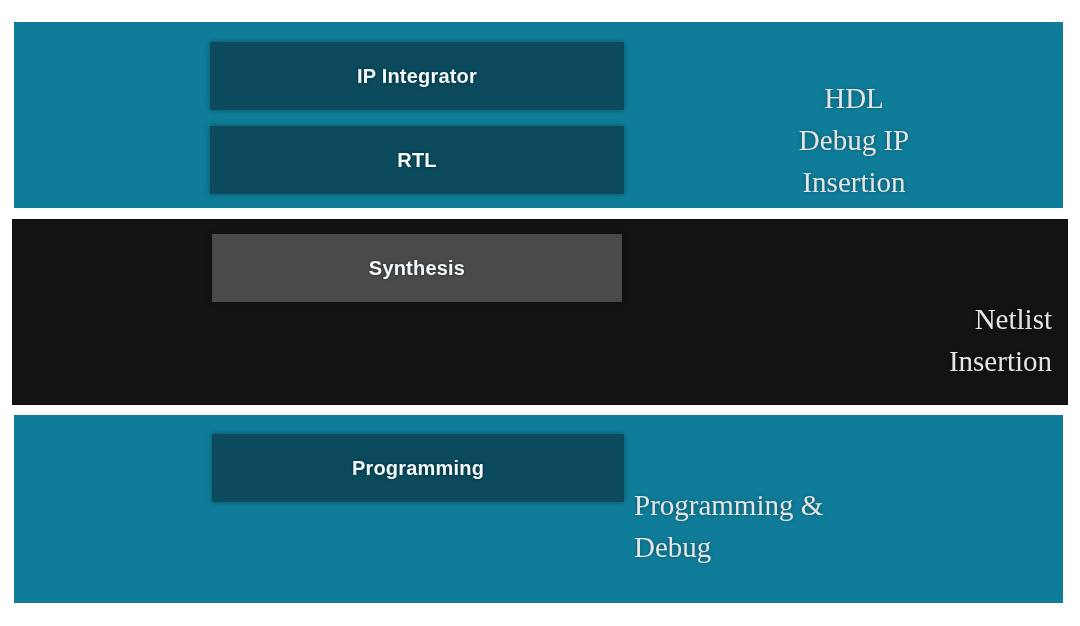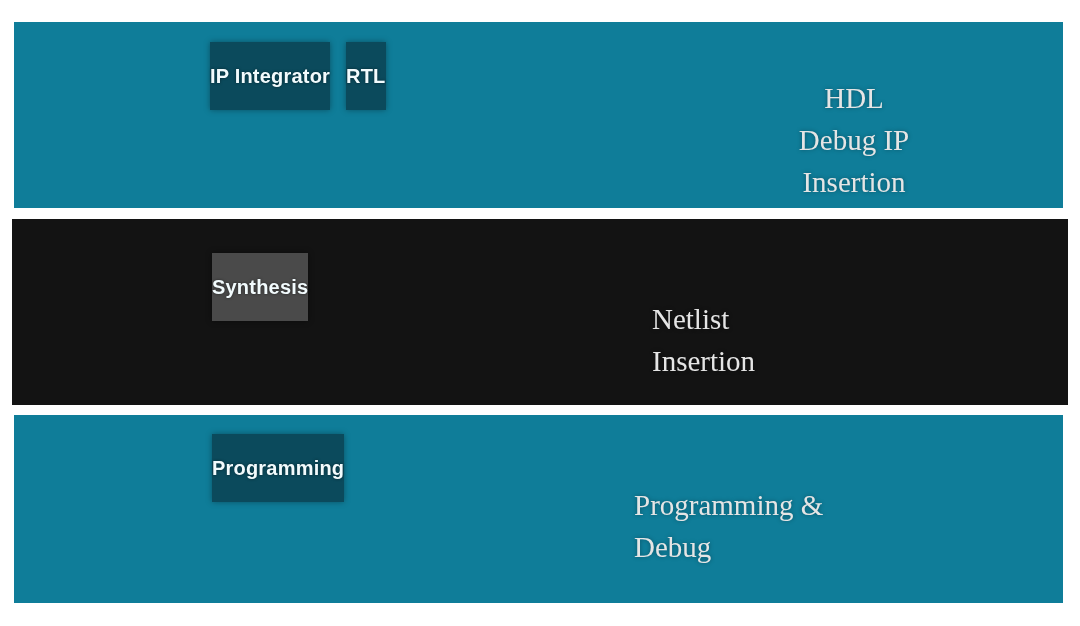--- a/index.html
+++ b/index.html
@@ -29,25 +29,25 @@
   .band-teal { background: #0f7d99; }
   .band-dark { background: #131313; }
 
   .band-1 { left: 14px;  top: 22px;  width: 1049px; height: 186px; }
   .band-2 { left: 12px;  top: 219px; width: 1056px; height: 186px; }
   .band-3 { left: 14px;  top: 415px; width: 1049px; height: 188px; }
 
   .boxes {
     position: absolute;
     display: flex;
-    flex-direction: row;
+    flex-direction: column;
     justify-content: flex-start;
   }
   .band-1 .boxes { left: 196px; top: 20px; width: 414px; gap: 16px; }
-  .band-2 .boxes { left: 200px; top: 34px; width: 410px; gap: 10px; }
+  .band-2 .boxes { left: 200px; top: 15px; width: 410px; gap: 10px; }
   .band-3 .boxes { left: 198px; top: 19px; width: 412px; }
 
   .box {
     height: 68px;
     display: flex;
     align-items: center;
     justify-content: center;
     box-sizing: border-box;
   }
   .box-teal {
@@ -78,21 +78,21 @@
     text-shadow: 0 0 4px rgba(0,0,0,0.35);
     white-space: pre-line;
     margin-top: 17px;
   }
   .band-1 .side-label {
     left: 640px; top: 38px; width: 400px;
     text-align: center;
   }
   .band-2 .side-label {
     left: 640px; top: 62px; width: 400px;
-    text-align: left;
+    text-align: right;
   }
   .band-3 .side-label {
     left: 620px; top: 52px; width: 420px;
     text-align: left;
     padding-right: 110px;
     box-sizing: border-box;
   }
 </style>
 </head>
 <body>

